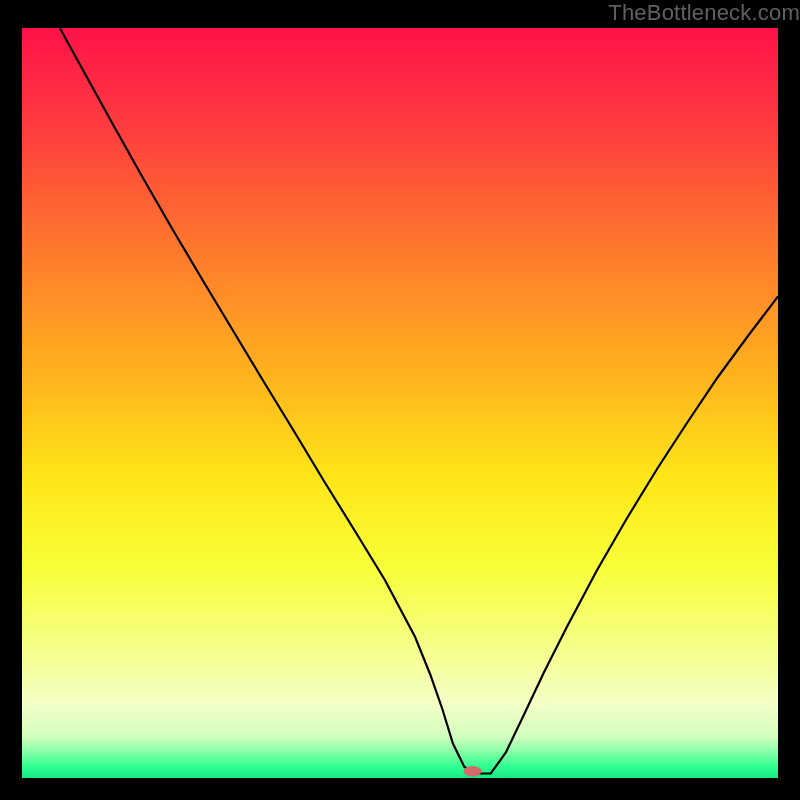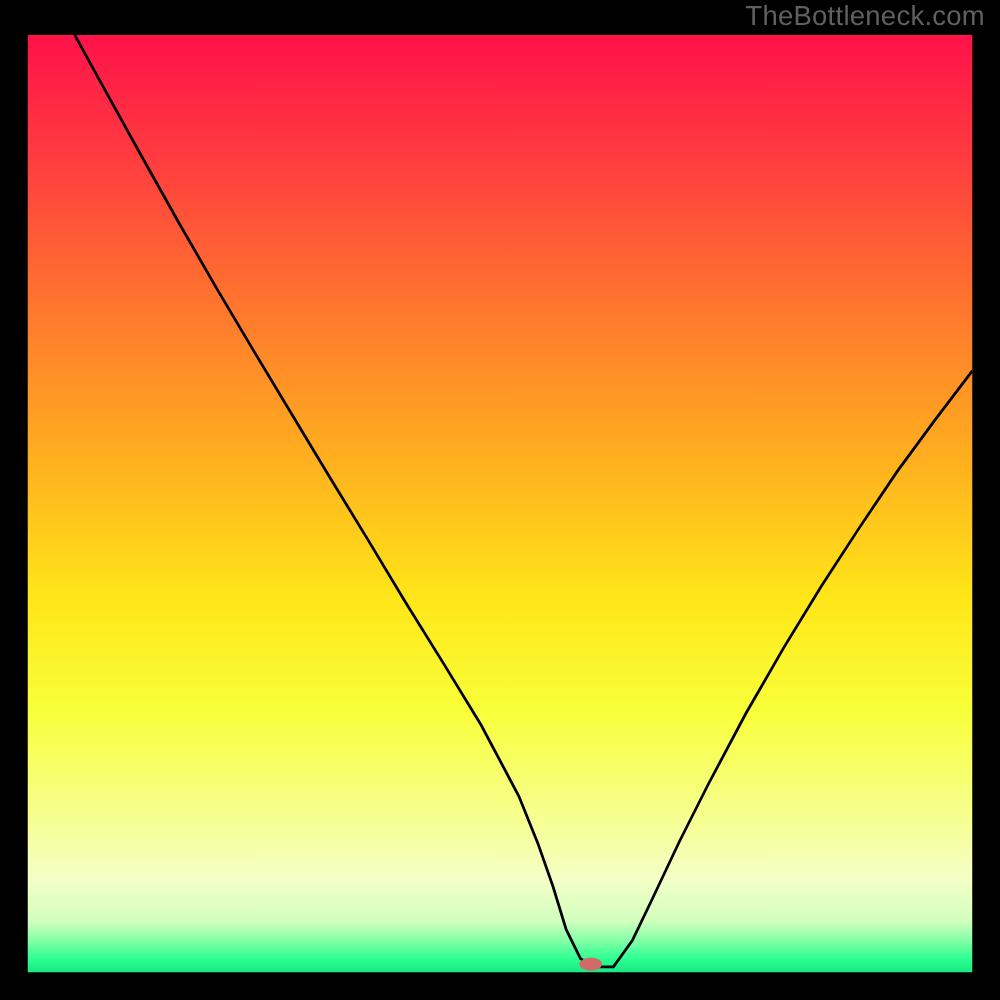--- a/index.html
+++ b/index.html
@@ -12,21 +12,21 @@
   }
   .outer {
     position: relative;
     width: 800px;
     height: 800px;
     background: #000;
   }
   .watermark {
     position: absolute;
     top: 0;
-    right: 12px;
+    right: 0;
     font-family: Arial, Helvetica, sans-serif;
     font-size: 22px;
     font-weight: 500;
     color: #60605f;
     letter-spacing: 0.2px;
     user-select: none;
   }
   .plot {
     position: absolute;
     left: 22px;

